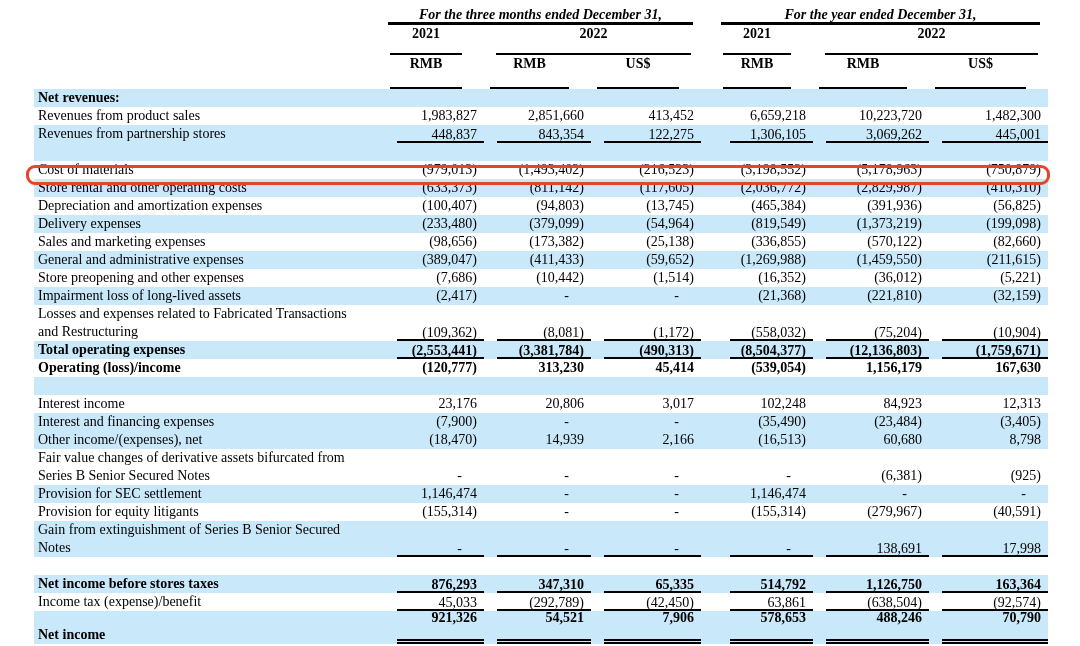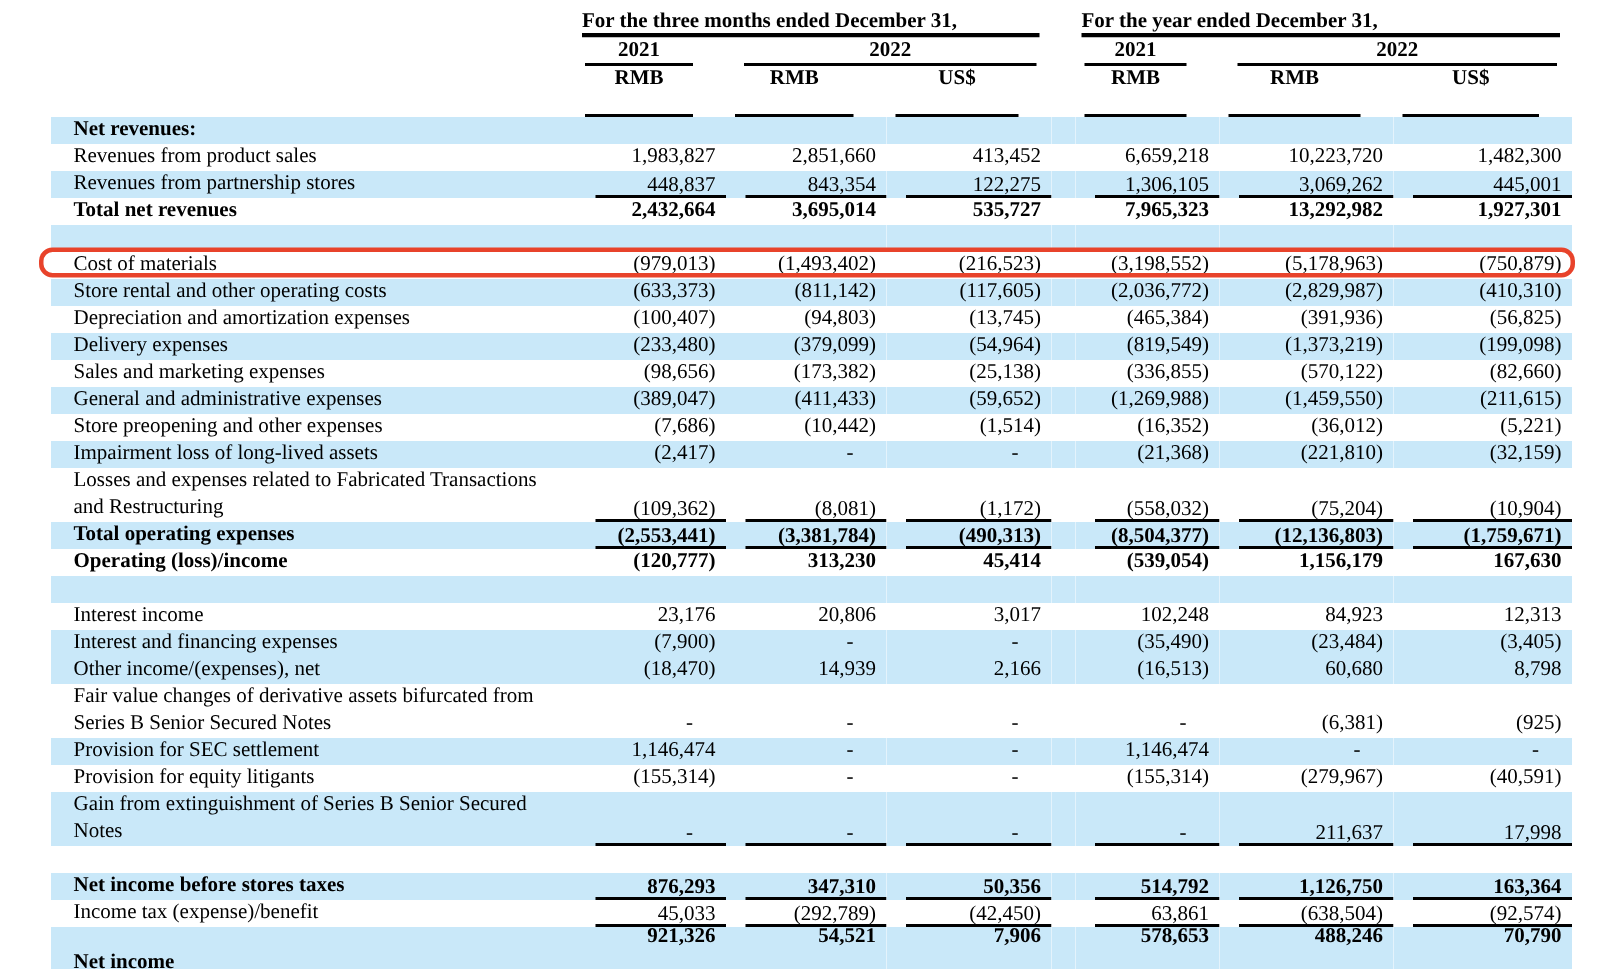--- a/index.html
+++ b/index.html
@@ -8,30 +8,30 @@
     --ink:#000000;
   }
   *{box-sizing:border-box;}
   html,body{margin:0;padding:0;background:#ffffff;width:1080px;height:646px;overflow:hidden;}
   body{font-family:"Liberation Serif","DejaVu Serif",serif;color:var(--ink);}
   .wrap{position:relative;margin:4px 0 0 34px;width:1014px;}
   table{border-collapse:collapse;table-layout:fixed;width:1014px;}
   td{padding:0;height:18px;line-height:18px;font-size:14px;vertical-align:bottom;overflow:hidden;white-space:nowrap;}
   thead td{vertical-align:bottom;}
   tr.stripe td{background:var(--stripe);}
-  .lbl{padding-left:15px;text-align:left;}
+  .lbl{padding-left:4px;text-align:left;}
   .bold{font-weight:bold;}
   .num{text-align:right;}
   .num .in{margin-left:13px;padding:0 7px 0 0;height:18px;}
   .num .in.dash{padding-right:22px;}
   .num .in.u{border-bottom:2px solid var(--ink);height:17px;}
   .num .in.uu{border-bottom:5px double var(--ink);height:33px;line-height:13px;}
   
-  .h-group{font-weight:bold;text-align:left;border-bottom:3px solid var(--ink);margin:0 8px 0 4px;height:21px;line-height:21px;}
-  .h-year{font-weight:bold;text-align:center;border-bottom:2.5px solid var(--ink);margin:0 22px 0 6px;height:19px;line-height:18px;font-family:Liberation Serif, serif;}
+  .h-group{font-weight:bold;text-align:center;border-bottom:3px solid var(--ink);margin:0 8px 0 4px;height:21px;line-height:21px;font-style:italic;}
+  .h-year{font-weight:bold;text-align:center;border-bottom:2.5px solid var(--ink);margin:0 22px 0 6px;height:30px;line-height:18px;font-family:Liberation Serif, serif;}
   .h-year.wide{margin:0 10px 0 12px;}
   .h-cur{font-weight:bold;text-align:center;border-bottom:2.5px solid var(--ink);margin:0 22px 0 6px;height:34px;line-height:18px;}
   .gapcell{width:16px;}
   .hl-box{position:absolute;border:3px solid var(--hl);border-radius:9px;pointer-events:none;}
 </style>
 </head>
 <body>
 
 <div class="wrap">
   <table>
@@ -155,42 +155,20 @@
           <td class="num">
             <div class="in u">1,306,105</div>
           </td>
           <td class="num">
             <div class="in u">3,069,262</div>
           </td>
           <td class="num">
             <div class="in u">445,001</div>
           </td>
         </tr>
-        <tr class="r">
-          <td class="lbl bold">Total net revenues</td>
-          <td class="num bold">
-            <div class="in">2,432,664</div>
-          </td>
-          <td class="num bold">
-            <div class="in">3,695,014</div>
-          </td>
-          <td class="num bold">
-            <div class="in">535,727</div>
-          </td>
-          <td class="gapcell"></td>
-          <td class="num bold">
-            <div class="in">7,965,323</div>
-          </td>
-          <td class="num bold">
-            <div class="in">13,292,982</div>
-          </td>
-          <td class="num bold">
-            <div class="in">1,927,301</div>
-          </td>
-        </tr>
         <tr class="r stripe">
           <td class="lbl">&nbsp;</td>
           <td class="num">
             <div class="in">&nbsp;</div>
           </td>
           <td class="num">
             <div class="in">&nbsp;</div>
           </td>
           <td class="num">
             <div class="in">&nbsp;</div>
@@ -677,21 +655,21 @@
             <div class="in dash u">-</div>
           </td>
           <td class="num">
             <div class="in dash u">-</div>
           </td>
           <td class="gapcell"></td>
           <td class="num">
             <div class="in dash u">-</div>
           </td>
           <td class="num">
-            <div class="in u">211,637</div>
+            <div class="in u">138,691</div>
           </td>
           <td class="num">
             <div class="in u">17,998</div>
           </td>
         </tr>
         <tr class="r">
           <td class="lbl">&nbsp;</td>
           <td class="num">
             <div class="in">&nbsp;</div>
           </td>
@@ -714,21 +692,21 @@
         </tr>
         <tr class="r stripe">
           <td class="lbl bold">Net income before stores taxes</td>
           <td class="num bold">
             <div class="in u">876,293</div>
           </td>
           <td class="num bold">
             <div class="in u">347,310</div>
           </td>
           <td class="num bold">
-            <div class="in u">50,356</div>
+            <div class="in u">65,335</div>
           </td>
           <td class="gapcell"></td>
           <td class="num bold">
             <div class="in u">514,792</div>
           </td>
           <td class="num bold">
             <div class="in u">1,126,750</div>
           </td>
           <td class="num bold">
             <div class="in u">163,364</div>

